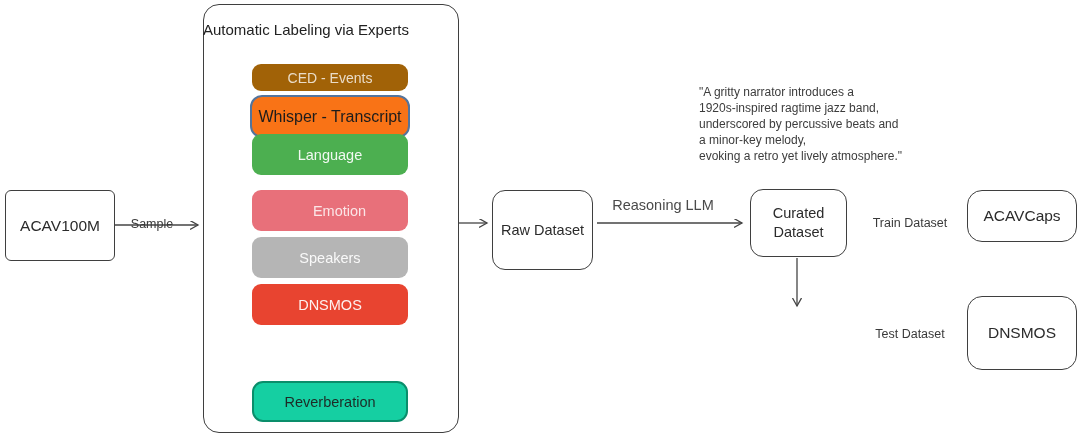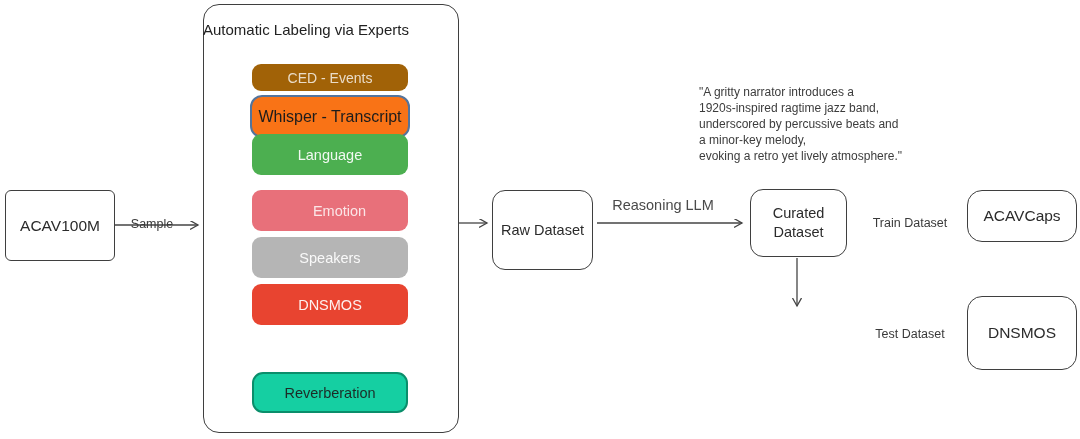--- a/index.html
+++ b/index.html
@@ -18,21 +18,21 @@
   .pill{
     position:absolute;left:252px;width:156px;display:flex;align-items:center;justify-content:center;
     border-radius:9px;font-size:14.5px;box-sizing:border-box;
   }
   .pill-0{top:64px;height:27px;font-size:14px;}
   .pill-1{top:95px;height:43px;left:250px;width:160px;font-size:16px;border-radius:12px;}
   .pill-2{top:134px;height:41px;}
   .pill-3{top:190px;height:41px;padding-left:19px;}
   .pill-4{top:237px;height:41px;}
   .pill-5{top:284px;height:41px;}
-  .pill-6{top:372px;height:41px;border-radius:11px;}
+  .pill-6{top:381px;height:41px;border-radius:11px;}
   .raw{left:492px;top:190px;width:101px;height:80px;border-radius:13px;font-size:14.5px;border-width:1.3px;}
   .curated{left:750px;top:189px;width:97px;height:68px;border-radius:13px;font-size:14.5px;border-width:1.3px;padding:0 22px;line-height:1.3;}
   .acavcaps{left:967px;top:190px;width:110px;height:52px;border-radius:15px;font-size:15.5px;border-width:1.3px;}
   .license{left:751px;top:311px;width:101px;height:41px;border-radius:8px;font-size:12px;border-width:1.2px;line-height:1.25;padding:2px 6px;}
   .mecat{left:967px;top:296px;width:110px;height:74px;border-radius:15px;font-size:15.5px;border-width:1.3px;}
   .flow-label{position:absolute;text-align:center;font-size:12.5px;color:#3a3a3a;}
   .sample-label{left:107px;top:217px;width:90px;}
   .reasoning-label{left:583px;top:197px;width:160px;font-size:14.5px;color:#4a4a4a;}
   .train-label{left:858px;top:216px;width:104px;}
   .test-label{left:858px;top:327px;width:104px;}

